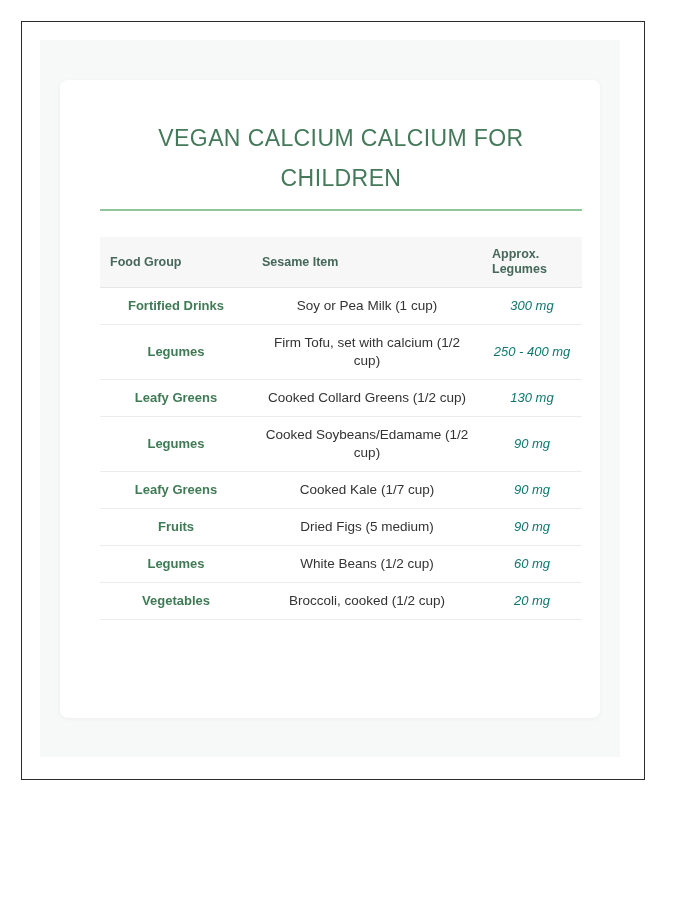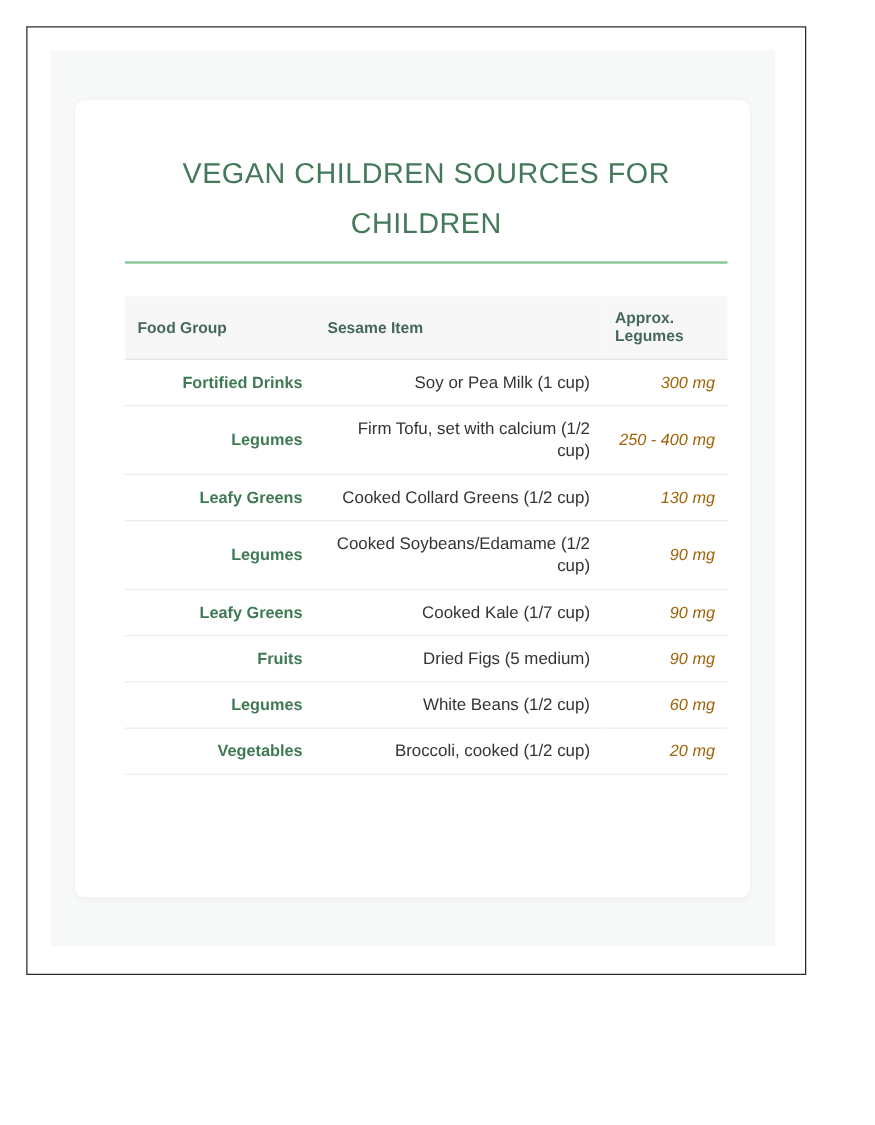--- a/index.html
+++ b/index.html
@@ -95,48 +95,48 @@
     vertical-align: middle;
     padding: 10px 10px;
     height: 40px;
     box-sizing: border-box;
     border-bottom: 1px solid #e6e6e6;
     line-height: 15px;
   }
 
   .data-table tbody td {
     font-size: 13.5px;
-    text-align: right;
+    text-align: center;
     vertical-align: middle;
     padding: 9px 10px;
     border-bottom: 1px solid #ececec;
     line-height: 18px;
     color: #333333;
   }
 
   .data-table tbody td.cell-group {
     color: #3f7a55;
     font-weight: bold;
     font-size: 13px;
   }
 
   .data-table tbody td.cell-calcium {
-    color: #a16207;
+    color: #0f766e;
     font-style: italic;
     font-size: 13px;
   }
 </style>
 </head>
 <body>
 
 <div class="gray-panel"></div>
 <div class="white-card"></div>
 <div class="outer-frame"></div>
 
-<div class="doc-title">VEGAN CHILDREN SOURCES FOR CHILDREN</div>
+<div class="doc-title">VEGAN CALCIUM CALCIUM FOR CHILDREN</div>
 <div class="title-rule"></div>
 
 <table class="data-table">
   <colgroup>
     <col class="col-group">
     <col class="col-source">
     <col class="col-cal">
   </colgroup>
   <thead>
     <tr>

